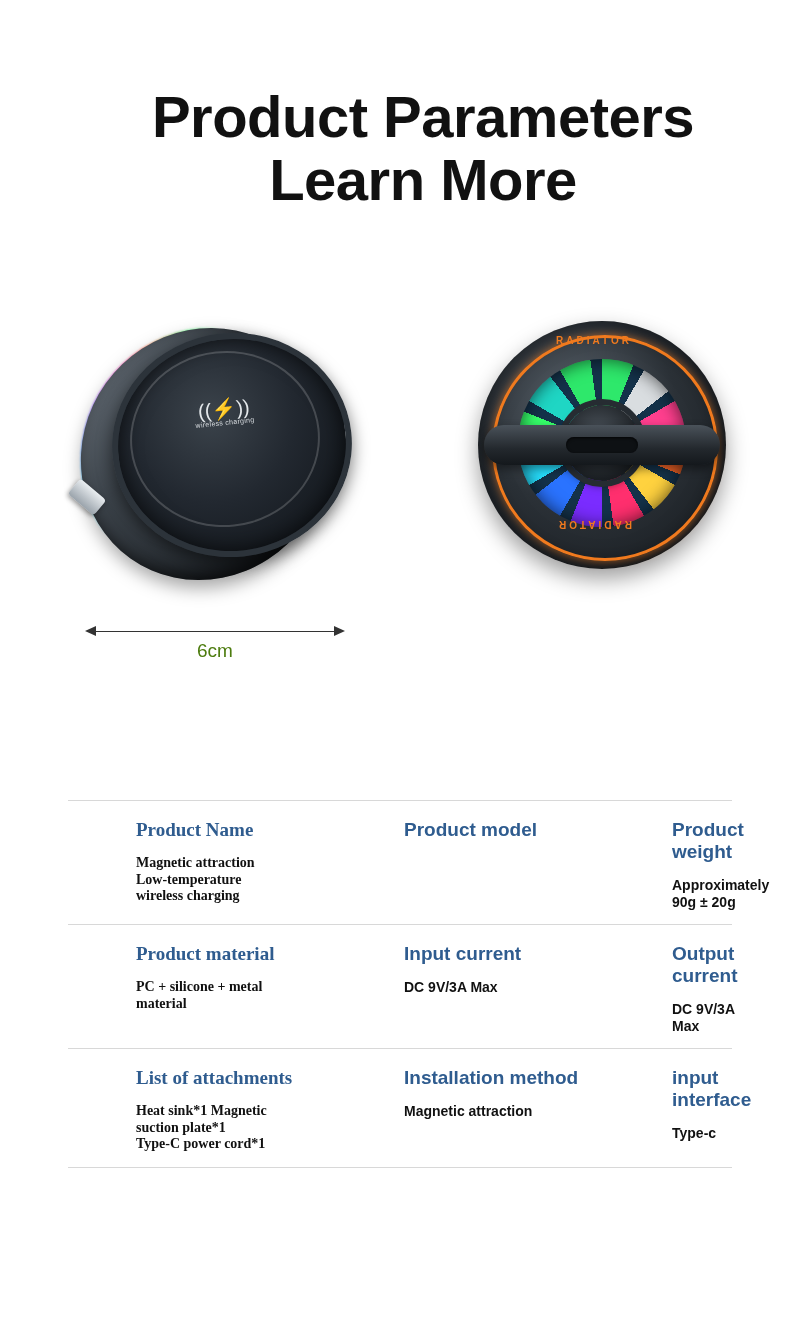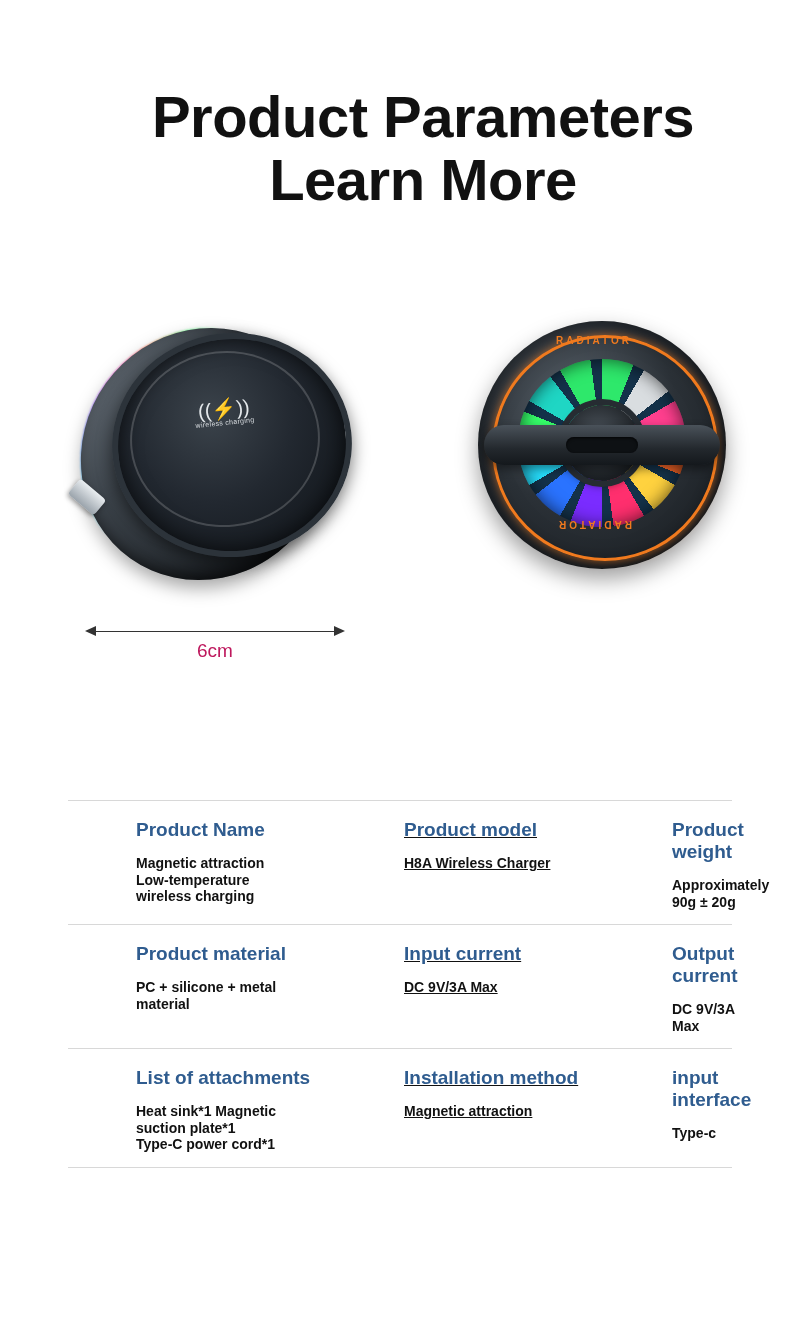--- a/index.html
+++ b/index.html
@@ -253,21 +253,21 @@
     top: -5px;
     width: 0; height: 0;
     border-top: 5px solid transparent;
     border-bottom: 5px solid transparent;
   }
   .dim .arrow-l { left: -6px; border-right: 11px solid #333; }
   .dim .arrow-r { right: -6px; border-left: 11px solid #333; }
   .dim .label {
     text-align: center;
     font-size: 19px;
-    color: #be185d;
+    color: #4d7c0f;
     margin-top: 8px;
   }
 
   
   .specs {
     margin: 0 68px;
     position: absolute;
     top: 800px;
     left: 0;
     right: 0;
@@ -275,22 +275,22 @@
   .spec-row {
     display: flex;
     border-top: 1px solid #d8d8d8;
     padding: 18px 68px 14px 68px;
   }
   .spec-row:last-child { border-bottom: 1px solid #d8d8d8; }
   .spec-cell {
     flex: 1;
     padding-right: 10px;
   }
-  .spec-cell:nth-child(1) { flex: 0 0 258px; }
-  .spec-cell:nth-child(2) { flex: 0 0 258px; text-decoration: underline; }
+  .spec-cell:nth-child(1) { flex: 0 0 258px; font-family: Liberation Serif, serif; }
+  .spec-cell:nth-child(2) { flex: 0 0 258px; }
   .spec-cell:nth-child(3) { flex: 1; }
   .spec-label {
     color: #2f5c8f;
     font-size: 19px;
     font-weight: bold;
     margin-bottom: 14px;
     white-space: pre-line;
   }
   .spec-value {
     color: #111111;
@@ -348,21 +348,20 @@
 
     <div class="spec-row">
       <div class="spec-cell">
         <div class="spec-label">Product Name</div>
         <div class="spec-value">Magnetic attraction
 Low-temperature
 wireless charging</div>
       </div>
       <div class="spec-cell">
         <div class="spec-label">Product model</div>
-        <div class="spec-value">H8A Wireless Charger</div>
       </div>
       <div class="spec-cell">
         <div class="spec-label">Product weight</div>
         <div class="spec-value">Approximately
 90g ± 20g</div>
       </div>
     </div>
 
     <div class="spec-row">
       <div class="spec-cell">

